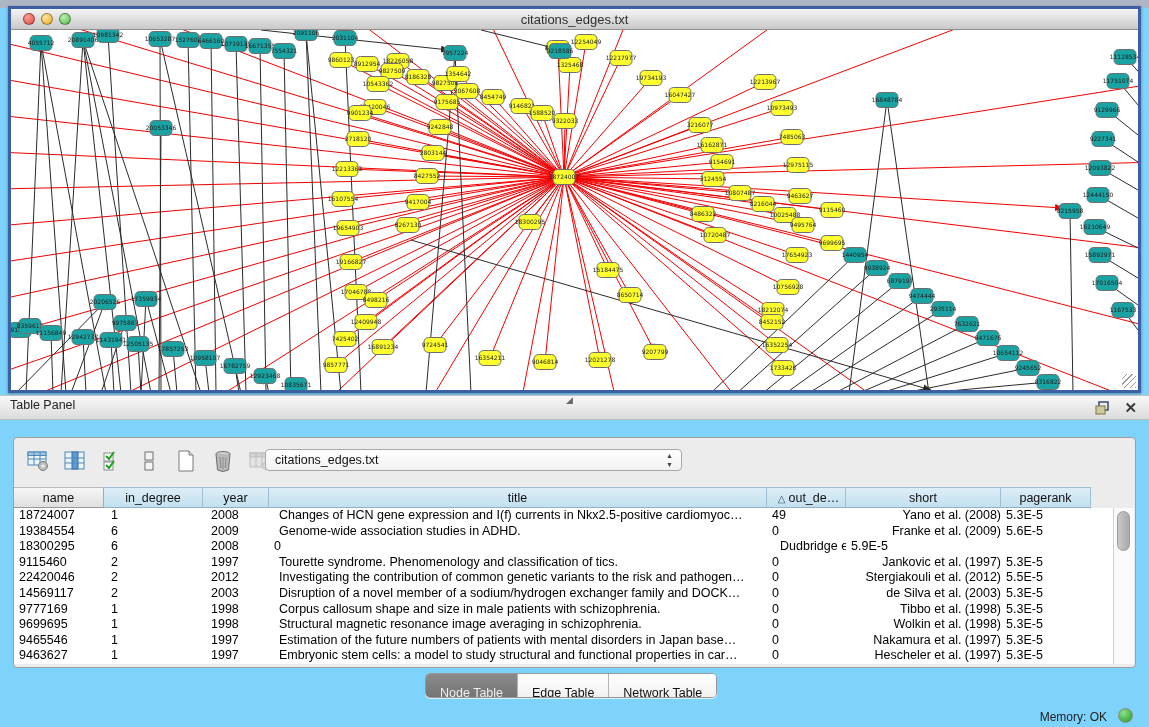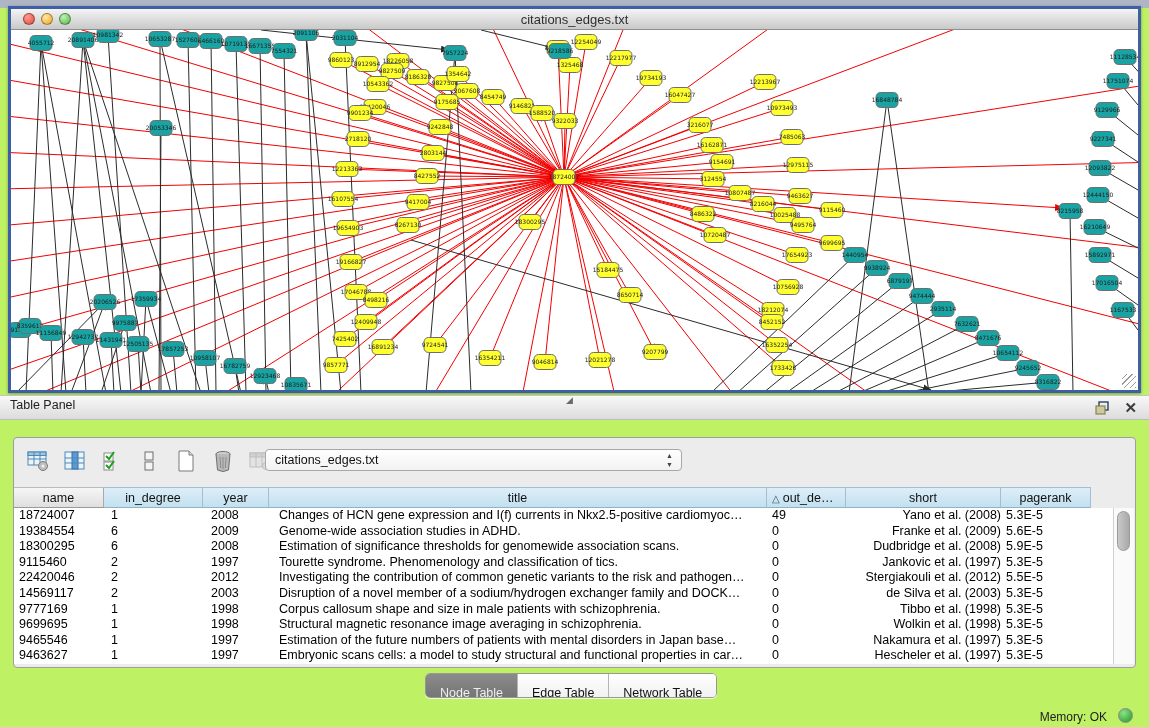--- a/index.html
+++ b/index.html
@@ -1,17 +1,17 @@
 <!DOCTYPE html>
 <html><head>
 <meta charset="utf-8">
 <style>
   html,body{margin:0;padding:0;}
   body{width:1149px;height:727px;overflow:hidden;font-family:"Liberation Sans",sans-serif;background:#e7e7e7;}
-  .app{position:relative;width:1149px;height:727px;background:#bef264;}
+  .app{position:relative;width:1149px;height:727px;background:#7dd3fc;}
   .top-strip{position:absolute;left:0;top:0;width:1149px;height:8px;background:#aeb6c6;}
   
   .net-window{position:absolute;left:8px;top:6px;width:1133px;height:387px;background:#fff;border:3px solid #3d5fa3;box-sizing:border-box;box-shadow:0 1px 3px rgba(0,0,0,.35);}
   .titlebar{position:relative;height:20px;background:linear-gradient(#f4f4f4,#c9c9c9);border-bottom:1px solid #8e8e8e;}
   .titlebar .title{position:absolute;left:0;right:0;top:3px;text-align:center;font-size:13px;color:#2f2f2f;}
   .tl{position:absolute;top:4px;width:12px;height:12px;border-radius:50%;box-sizing:border-box;border:1px solid rgba(0,0,0,.35);}
   .tl.red{left:12px;background:radial-gradient(circle at 35% 30%,#ff9c94,#ec6a5e 60%,#d5504a);}
   .tl.yellow{left:30px;background:radial-gradient(circle at 35% 30%,#ffe9a8,#f5bf4f 60%,#dfa33a);}
   .tl.green{left:48px;background:radial-gradient(circle at 35% 30%,#c0f0b6,#7ccf6f 60%,#57ad52);}
   .canvas{position:relative;width:1127px;height:360px;background:#fff;overflow:hidden;}
@@ -27,21 +27,21 @@
   .panel{position:absolute;left:13px;top:437px;width:1123px;height:231px;background:#ececec;border:1px solid #9e9e9e;border-radius:4px;box-sizing:border-box;overflow:hidden;}
   .toolbar{position:absolute;left:0;top:0;width:100%;height:45px;display:flex;align-items:center;}
   .tbtn{margin-left:11px;width:26px;height:26px;display:flex;align-items:center;justify-content:center;cursor:pointer;}
   .fx{font-family:"DejaVu Serif",serif;font-style:italic;font-weight:bold;font-size:13px;color:#1b1b1b;}
   .dropdown{position:absolute;left:251px;top:11px;width:417px;height:22px;background:linear-gradient(#ffffff,#f2f2f2);border:1px solid #a8a8a8;border-radius:4px;box-sizing:border-box;font-size:12.5px;color:#111;line-height:20px;padding-left:9px;cursor:pointer;}
   .dd-arrows{position:absolute;right:8px;top:1px;font-size:7px;line-height:9px;color:#444;text-align:center;}
   
   .thead{position:absolute;left:0;top:49px;height:21px;display:grid;grid-template-columns:90px 99px 66px 498px 79px 155px 90px;}
   .th{background:linear-gradient(#ddeef8,#c3e0ef);border-right:1px solid #9fc0d2;border-top:1px solid #9fc0d2;border-bottom:1px solid #8fb3c7;font-size:12.5px;color:#111;text-align:center;line-height:20px;box-sizing:border-box;overflow:hidden;white-space:nowrap;cursor:pointer;}
   .th.gray{background:linear-gradient(#f6f6f6,#dfdfdf);border-right:1px solid #a9a9a9;border-top:1px solid #bbb;border-bottom:1px solid #9a9a9a;text-align:center;}
-  .th.sorted{text-align:left;padding-left:5px;}
+  .th.sorted{text-align:center;padding-left:5px;}
   .sort-glyph{font-size:10px;color:#2e556e;margin-right:3px;}
   .tbody{position:absolute;left:0;top:70px;width:1101px;height:156px;background:#fff;border-right:1px solid #c9c9c9;box-sizing:border-box;overflow:hidden;}
   .trow{display:grid;grid-template-columns:90px 99px 66px 498px 79px 155px 90px;height:15.6px;font-size:12.5px;color:#000;cursor:default;}
   .trow>div{overflow:hidden;white-space:nowrap;line-height:15.6px;}
   .c0{padding-left:5px;}.c1{padding-left:7px;}.c2{padding-left:8px;}.c3{padding-left:10px;}.c4{padding-left:5px;}.c5{padding-left:13px;text-align:right;}.c6{padding-left:5px;}
   .vscroll{position:absolute;right:1px;top:70px;width:20px;height:156px;background:#fafafa;border-left:1px solid #d0d0d0;}
   .vthumb{position:absolute;left:2.5px;top:3px;width:13px;height:40px;border-radius:7px;background:linear-gradient(90deg,#c9c9c9,#a9a9a9);border:1px solid #9b9b9b;box-sizing:border-box;}
   
   .tabs{position:absolute;left:425px;top:673px;height:23px;display:flex;border:1px solid #979797;border-radius:5px;overflow:hidden;background:#fff;box-shadow:0 1px 0 rgba(255,255,255,.7);}
   .tab{padding:8px 14px;font-size:12.5px;line-height:22px;color:#111;background:linear-gradient(#ffffff,#f1f1f1);border-right:1px solid #b5b5b5;cursor:pointer;}
@@ -584,21 +584,20 @@
           <div class="c2">2009</div>
           <div class="c3">Genome-wide association studies in ADHD.</div>
           <div class="c4">0</div>
           <div class="c5">Franke et al. (2009)</div>
           <div class="c6">5.6E-5</div>
         </div>
         <div class="trow">
           <div class="c0">18300295</div>
           <div class="c1">6</div>
           <div class="c2">2008</div>
-          <div class="c3">Estimation of significance thresholds for genomewide association scans.</div>
           <div class="c4">0</div>
           <div class="c5">Dudbridge et al. (2008)</div>
           <div class="c6">5.9E-5</div>
         </div>
         <div class="trow">
           <div class="c0">9115460</div>
           <div class="c1">2</div>
           <div class="c2">1997</div>
           <div class="c3">Tourette syndrome. Phenomenology and classification of tics.</div>
           <div class="c4">0</div>
@@ -647,21 +646,21 @@
           <div class="c2">1997</div>
           <div class="c3">Estimation of the future numbers of patients with mental disorders in Japan base…</div>
           <div class="c4">0</div>
           <div class="c5">Nakamura et al. (1997)</div>
           <div class="c6">5.3E-5</div>
         </div>
         <div class="trow">
           <div class="c0">9463627</div>
           <div class="c1">1</div>
           <div class="c2">1997</div>
-          <div class="c3">Embryonic scans cells: a model to study structural and functional properties in car…</div>
+          <div class="c3">Embryonic stem cells: a model to study structural and functional properties in car…</div>
           <div class="c4">0</div>
           <div class="c5">Hescheler et al. (1997)</div>
           <div class="c6">5.3E-5</div>
         </div>
       </div>
     <div class="vscroll">
         <div class="vthumb"></div>
       </div>
   </div>
 

